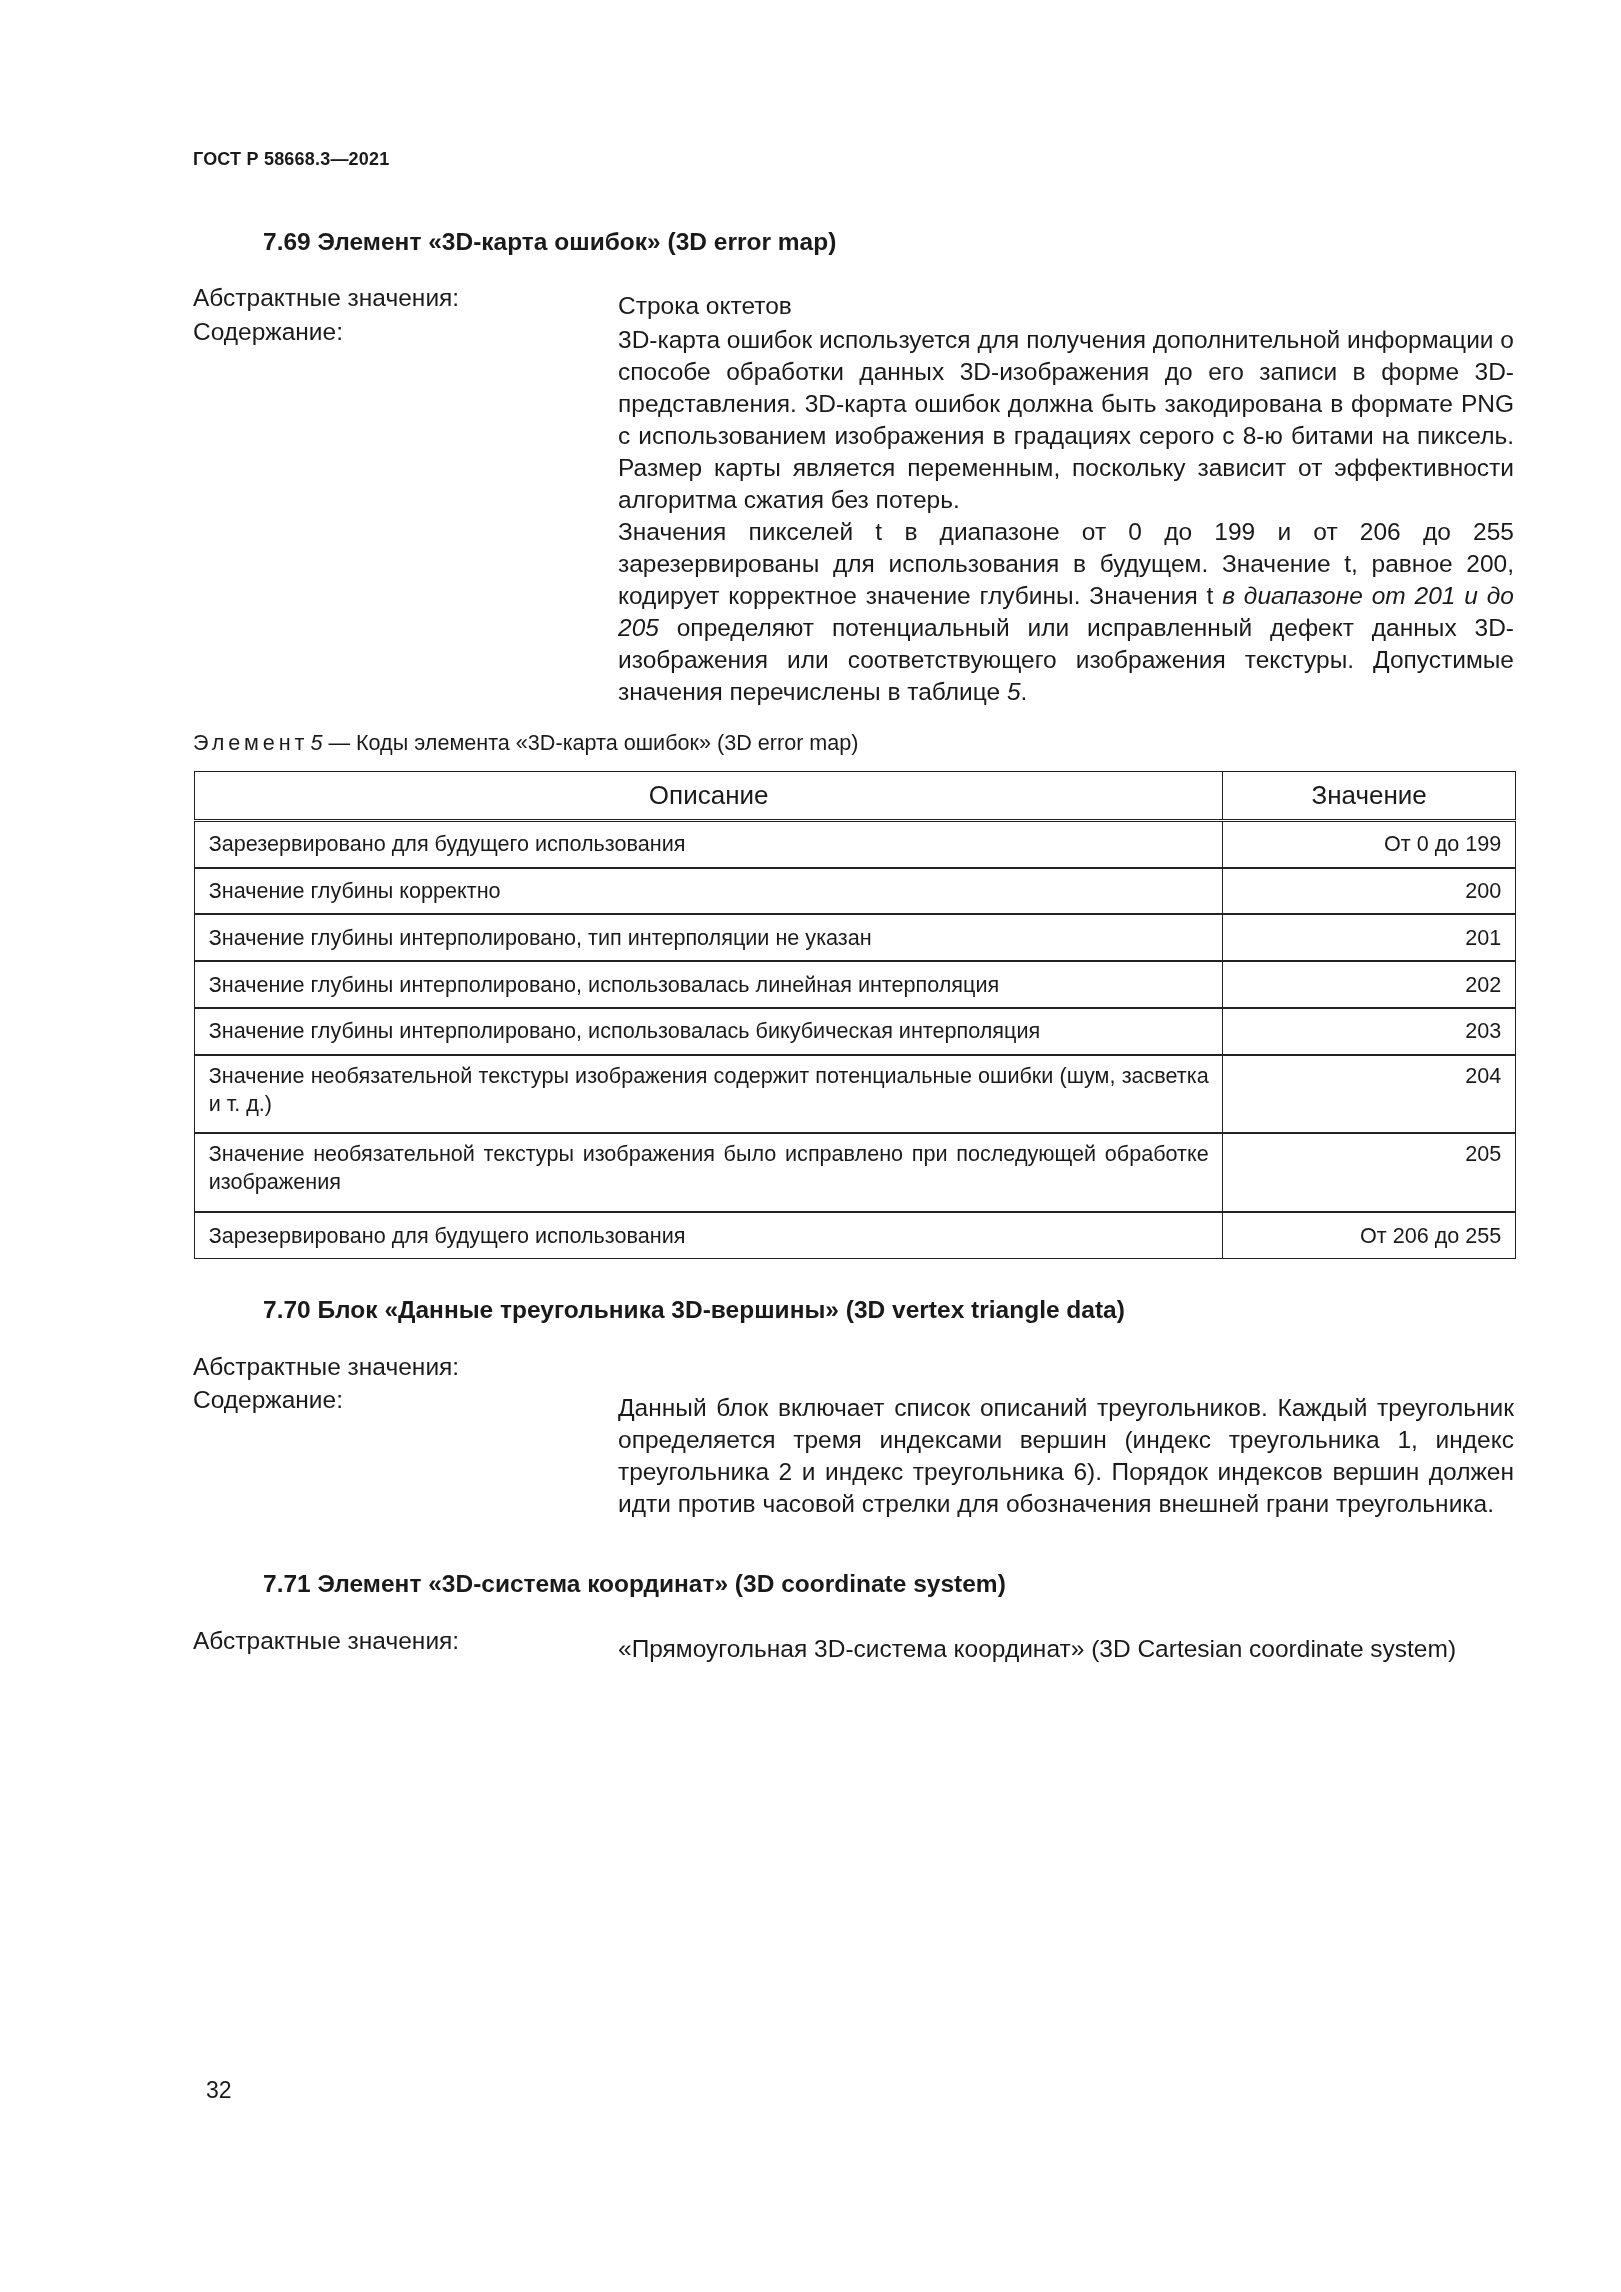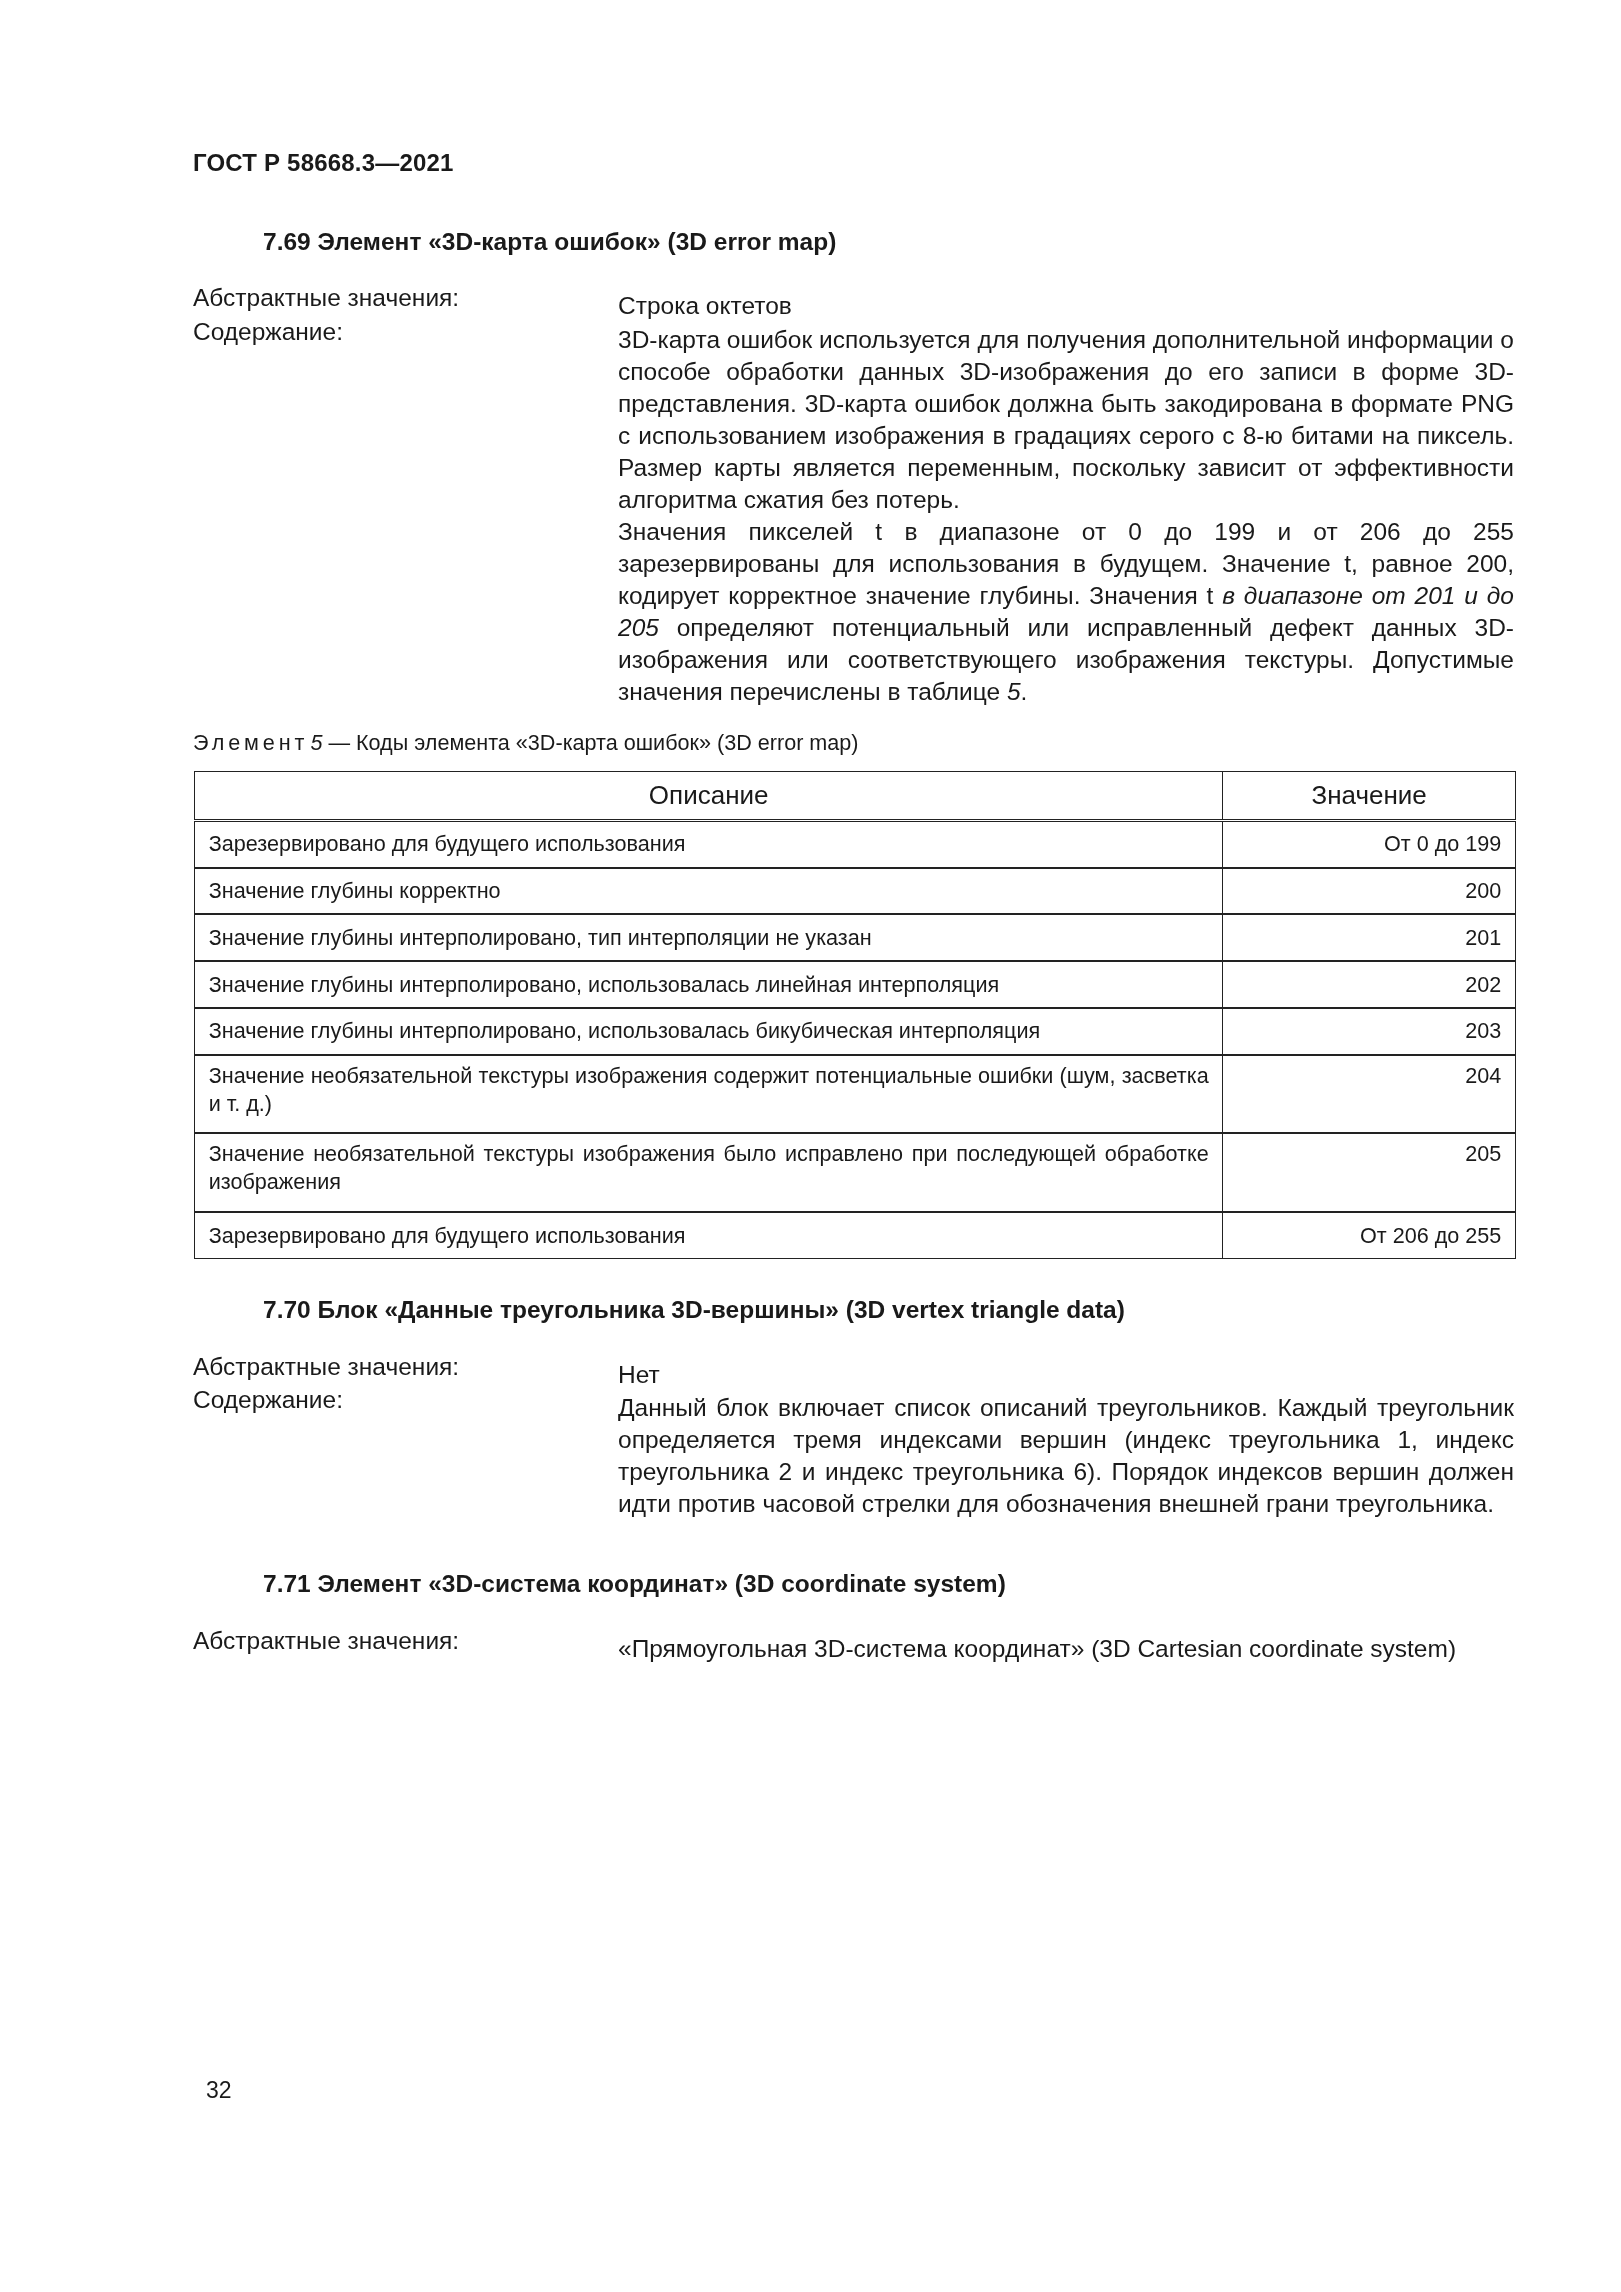--- a/index.html
+++ b/index.html
@@ -1,21 +1,21 @@
 <!DOCTYPE html>
 <html><head>
 <meta charset="utf-8">
 <style>
   html, body { margin: 0; padding: 0; background: #ffffff; }
   body {
     width: 1621px; height: 2293px; position: relative; overflow: hidden;
     font-family: "Liberation Sans", sans-serif; color: #1a1a1a;
   }
   .abs { position: absolute; }
-  .runhead { left: 193px; top: 149px; font-size: 24px; font-weight: bold; letter-spacing: 0.2px; }
+  .runhead { left: 193px; top: 149px; font-size: 18px; font-weight: bold; letter-spacing: 0.2px; }
   .sec-title { font-size: 24.5px; font-weight: bold; }
   .row { position: absolute; left: 193px; width: 1321px; font-size: 24.5px; line-height: 32px; }
   .row .lbl { position: absolute; left: 0; top: 0; width: 412px; }
   .row .val { position: absolute; left: 425px; top: 8px; width: 896px; text-align: justify; text-align-last: left; }
   .row .val p { margin: 0; }
   .val .it { font-style: italic; }
   .caption { left: 193px; top: 730px; font-size: 21.6px; }
   .caption .spaced { letter-spacing: 3.9px; }
   table.codes {
     position: absolute; left: 194px; top: 771px; width: 1322px;
@@ -97,21 +97,20 @@
       <td class="desc">Зарезервировано для будущего использования</td>
       <td class="v">От 206 до 255</td>
     </tr>
   </tbody>
 </table>
 
 <div class="abs sec-title" style="left:263px; top:1296px;">7.70 Блок «Данные треугольника 3D-вершины» (3D vertex triangle data)</div>
 
 <div class="row" style="top:1351px; height:32px;">
   <span class="lbl">Абстрактные значения:</span>
-  <span class="val">Нет</span>
 </div>
 
 <div class="row" style="top:1384px; height:167px;">
   <span class="lbl">Содержание:</span>
   <div class="val">Данный блок включает список описаний треугольников. Каждый треугольник определяется тремя индексами вершин (индекс треугольника 1, индекс треугольника 2 и индекс треугольника 6). Порядок индексов вершин должен идти против часовой стрелки для обозначения внешней грани треугольника.</div>
 </div>
 
 <div class="abs sec-title" style="left:263px; top:1570px;">7.71 Элемент «3D-система координат» (3D coordinate system)</div>
 
 <div class="row" style="top:1625px; height:69px;">

